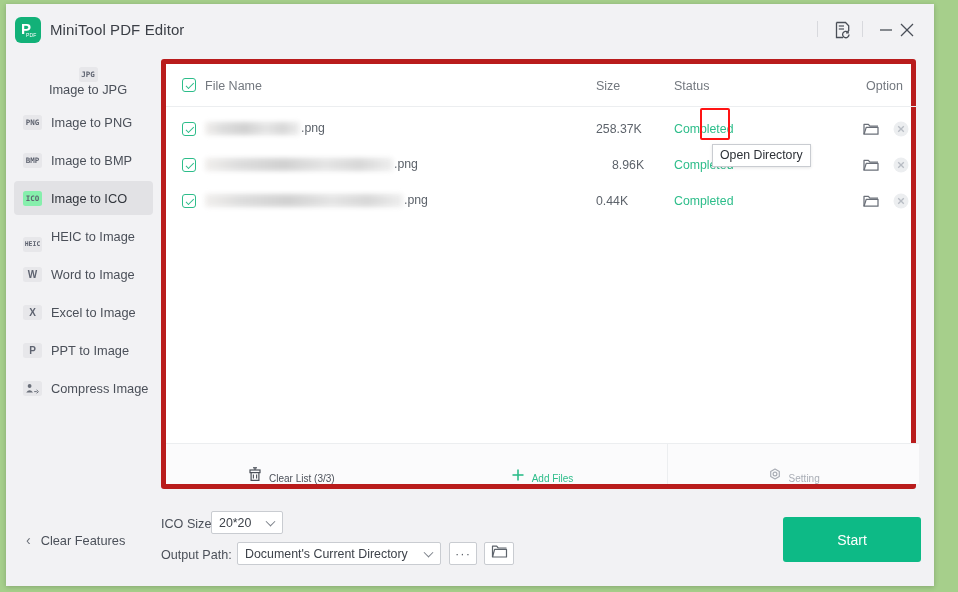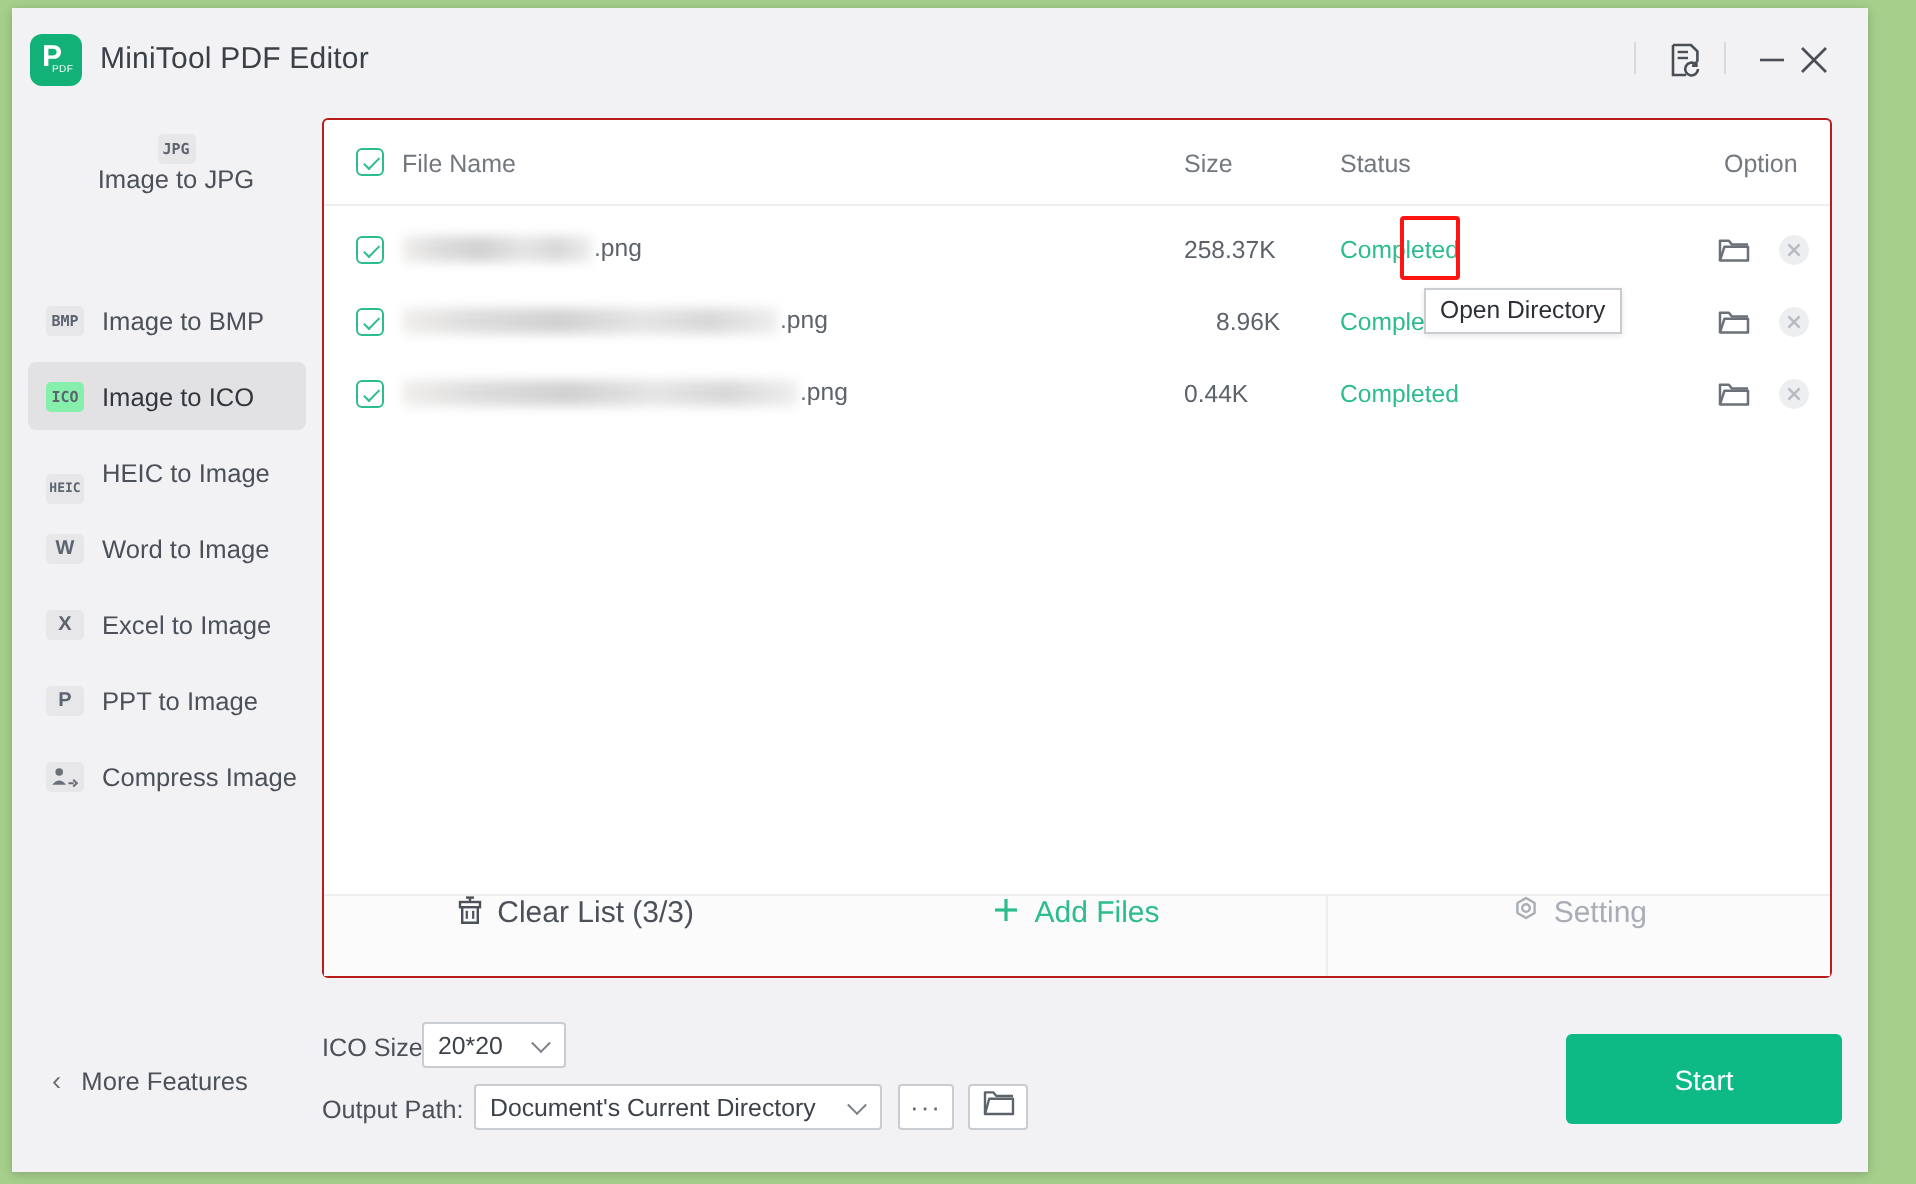--- a/index.html
+++ b/index.html
@@ -94,21 +94,21 @@
     display: flex; align-items: center; cursor: pointer;
   }
   .more-features .chev { font-size: 14px; color: #6b7078; margin-right: 10px; }
   .more-features .mf-label { font-size: 12.8px; color: #4b5059; }
 
   
   .panel {
     position: absolute; left: 155px; top: 55px;
     width: 755px; height: 430px;
     background: #ffffff;
-    border: 1px solid #b91c1c;
+    border: 5px solid #b91c1c;
     border-radius: 3px;
   }
   .list-head {
     position: absolute; left: 0; top: 0;
     width: 753px; height: 43px;
     border-bottom: 1px solid #eceef0;
   }
   .chk {
     position: absolute;
     width: 14px; height: 14px;
@@ -184,22 +184,22 @@
 
   
   .panel-foot {
     position: absolute; left: 0; bottom: 0;
     width: 753px; height: 41px;
     background: #fbfbfc;
     border-top: 1px solid #eceef0;
     display: flex;
   }
   .foot-cell {
-    flex: 1; display: flex; align-items: flex-start; justify-content: center;
-    font-size: 15px; cursor: pointer;
+    flex: 1; display: flex; align-items: flex-end; justify-content: center;
+    font-size: 10px; cursor: pointer;
   }
   .foot-cell.sep { border-left: 1px solid #eceef0; }
   .foot-cell .lbl { margin-left: 7px; }
   .clear-list { color: #4b5059; }
   .add-files { color: #2dbd8a; }
   .setting { color: #a9adb5; cursor: default; }
 
   
   .ctrl-label {
     position: absolute; font-size: 12.6px; color: #4b5059;
@@ -281,20 +281,24 @@
     </div>
   </div>
 
   <div class="sidebar">
 
     <div class="nav-item" style="top:13px;flex-direction:column;">
       <span class="nav-badge">JPG</span>
       <span class="nav-label">Image to JPG</span>
     </div>
 
+    <div class="nav-item" style="top:51px;">
+      <span class="nav-badge">PNG</span>
+      <span class="nav-label">Image to PNG</span>
+    </div>
 
     <div class="nav-item" style="top:89px;">
       <span class="nav-badge">BMP</span>
       <span class="nav-label">Image to BMP</span>
     </div>
 
     <div class="nav-item active" style="top:127px;">
       <span class="nav-badge">ICO</span>
       <span class="nav-label">Image to ICO</span>
     </div>
@@ -325,21 +329,21 @@
           <circle cx="4.6" cy="4" r="1.9" fill="#6a6f79"></circle>
           <path d="M1.2 10.4 q3.4 -4.2 6.8 0 z" fill="#6a6f79"></path>
           <path d="M9.2 9.6 l2.6 0 M11.6 7.9 l1.8 1.7 l-1.8 1.7" fill="none" stroke="#6a6f79" stroke-width="1"></path>
         </svg>
       </span>
       <span class="nav-label">Compress Image</span>
     </div>
 
     <div class="more-features">
       <span class="chev">‹</span>
-      <span class="mf-label">More Features</span>
+      <span class="mf-label">Clear Features</span>
     </div>
   </div>
 
   <div class="panel">
 
     <div class="list-head">
       <div class="chk" style="left:16px; top:14px;"></div>
       <div class="col-label" style="left:39px; top:15px;">File Name</div>
       <div class="col-label" style="left:430px; top:15px;">Size</div>
       <div class="col-label" style="left:508px; top:15px;">Status</div>

